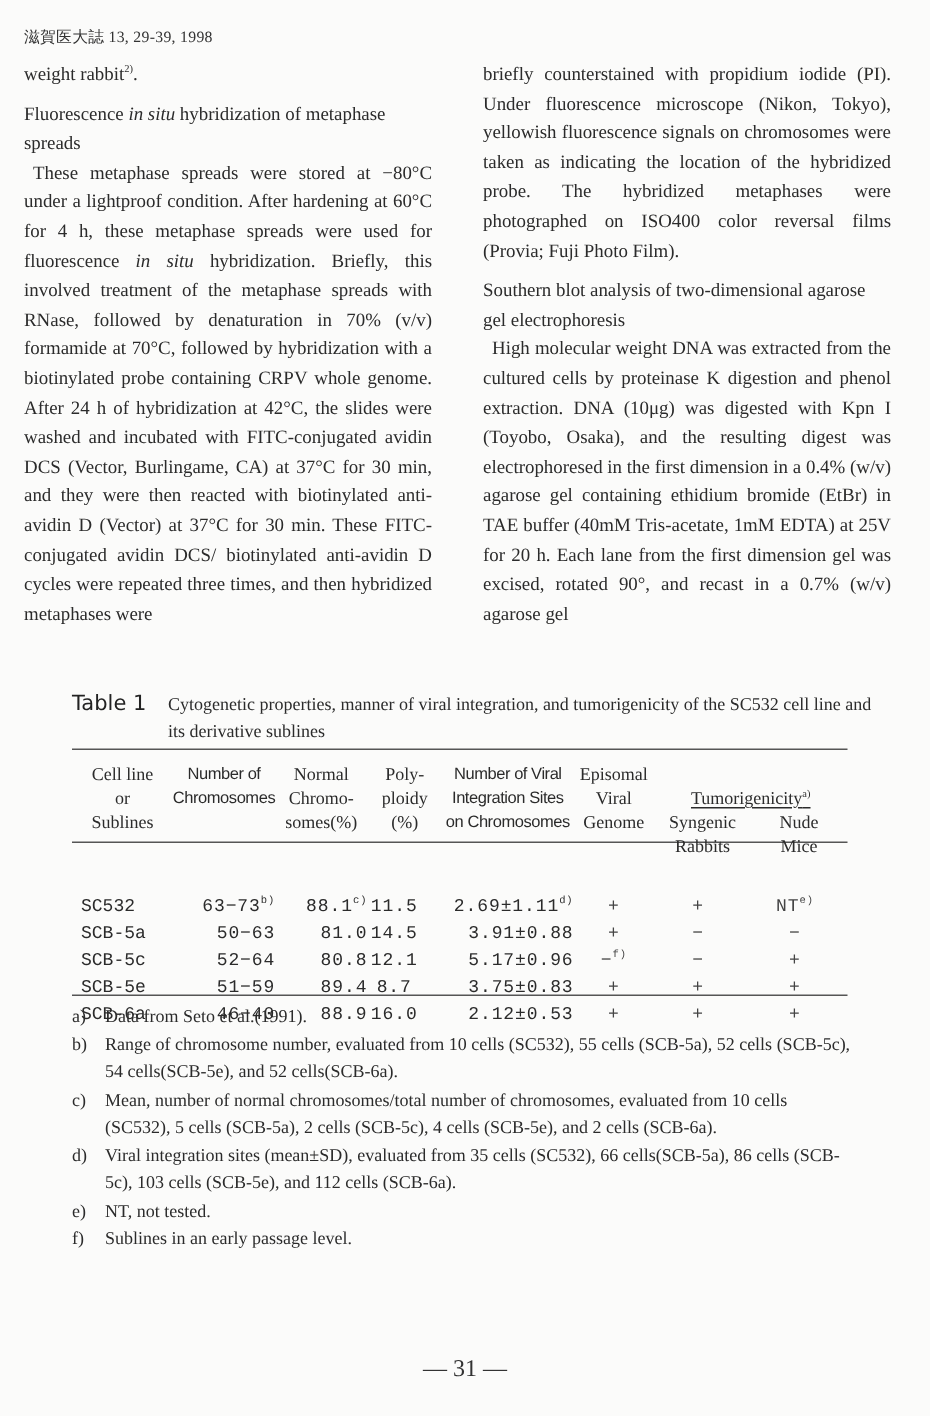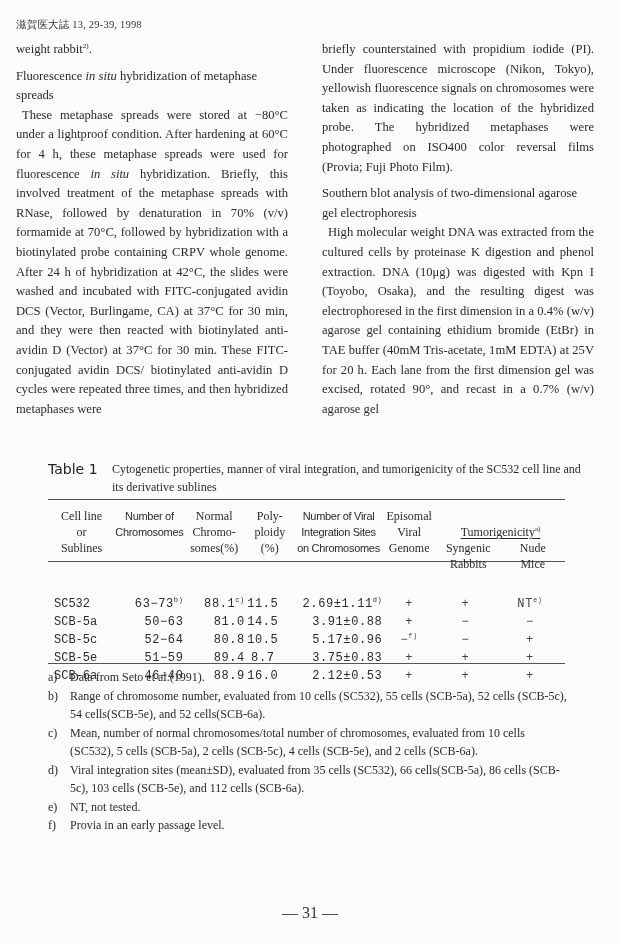--- a/index.html
+++ b/index.html
@@ -164,21 +164,21 @@
         <td class="c-right"><span>14.5</span></td>
         <td class="c-left"><span>3.91±0.88</span><sup></sup></td>
         <td class="c-center"><span>+</span><sup></sup></td>
         <td class="c-center"><span>−</span></td>
         <td class="c-center"><span>−</span><sup></sup></td>
       </tr>
       <tr>
         <td class="c-name"><span>SCB-5c</span></td>
         <td class="c-left"><span>52−64</span><sup></sup></td>
         <td class="c-left"><span>80.8</span><sup></sup></td>
-        <td class="c-right"><span>10.5</span></td>
+        <td class="c-right"><span>12.1</span></td>
         <td class="c-left"><span>5.17±0.96</span><sup></sup></td>
         <td class="c-center"><span>−</span><sup>f)</sup></td>
         <td class="c-center"><span>−</span></td>
         <td class="c-center"><span>+</span><sup></sup></td>
       </tr>
       <tr>
         <td class="c-name"><span>SCB-5e</span></td>
         <td class="c-left"><span>51−59</span><sup></sup></td>
         <td class="c-left"><span>89.4</span><sup></sup></td>
         <td class="c-right"><span>8.7</span></td>
@@ -216,17 +216,17 @@
     <div class="fn">
       <span class="k">d)</span>
       <span class="v">Viral integration sites (mean±SD), evaluated from 35 cells (SC532), 66 cells(SCB-5a), 86 cells (SCB-5c), 103 cells (SCB-5e), and 112 cells (SCB-6a).</span>
     </div>
     <div class="fn">
       <span class="k">e)</span>
       <span class="v">NT, not tested.</span>
     </div>
     <div class="fn">
       <span class="k">f)</span>
-      <span class="v">Provia in an early passage level.</span>
+      <span class="v">Sublines in an early passage level.</span>
     </div>
   </div>
 
 <div class="page-num">— 31 —</div>
 
 </body></html>

